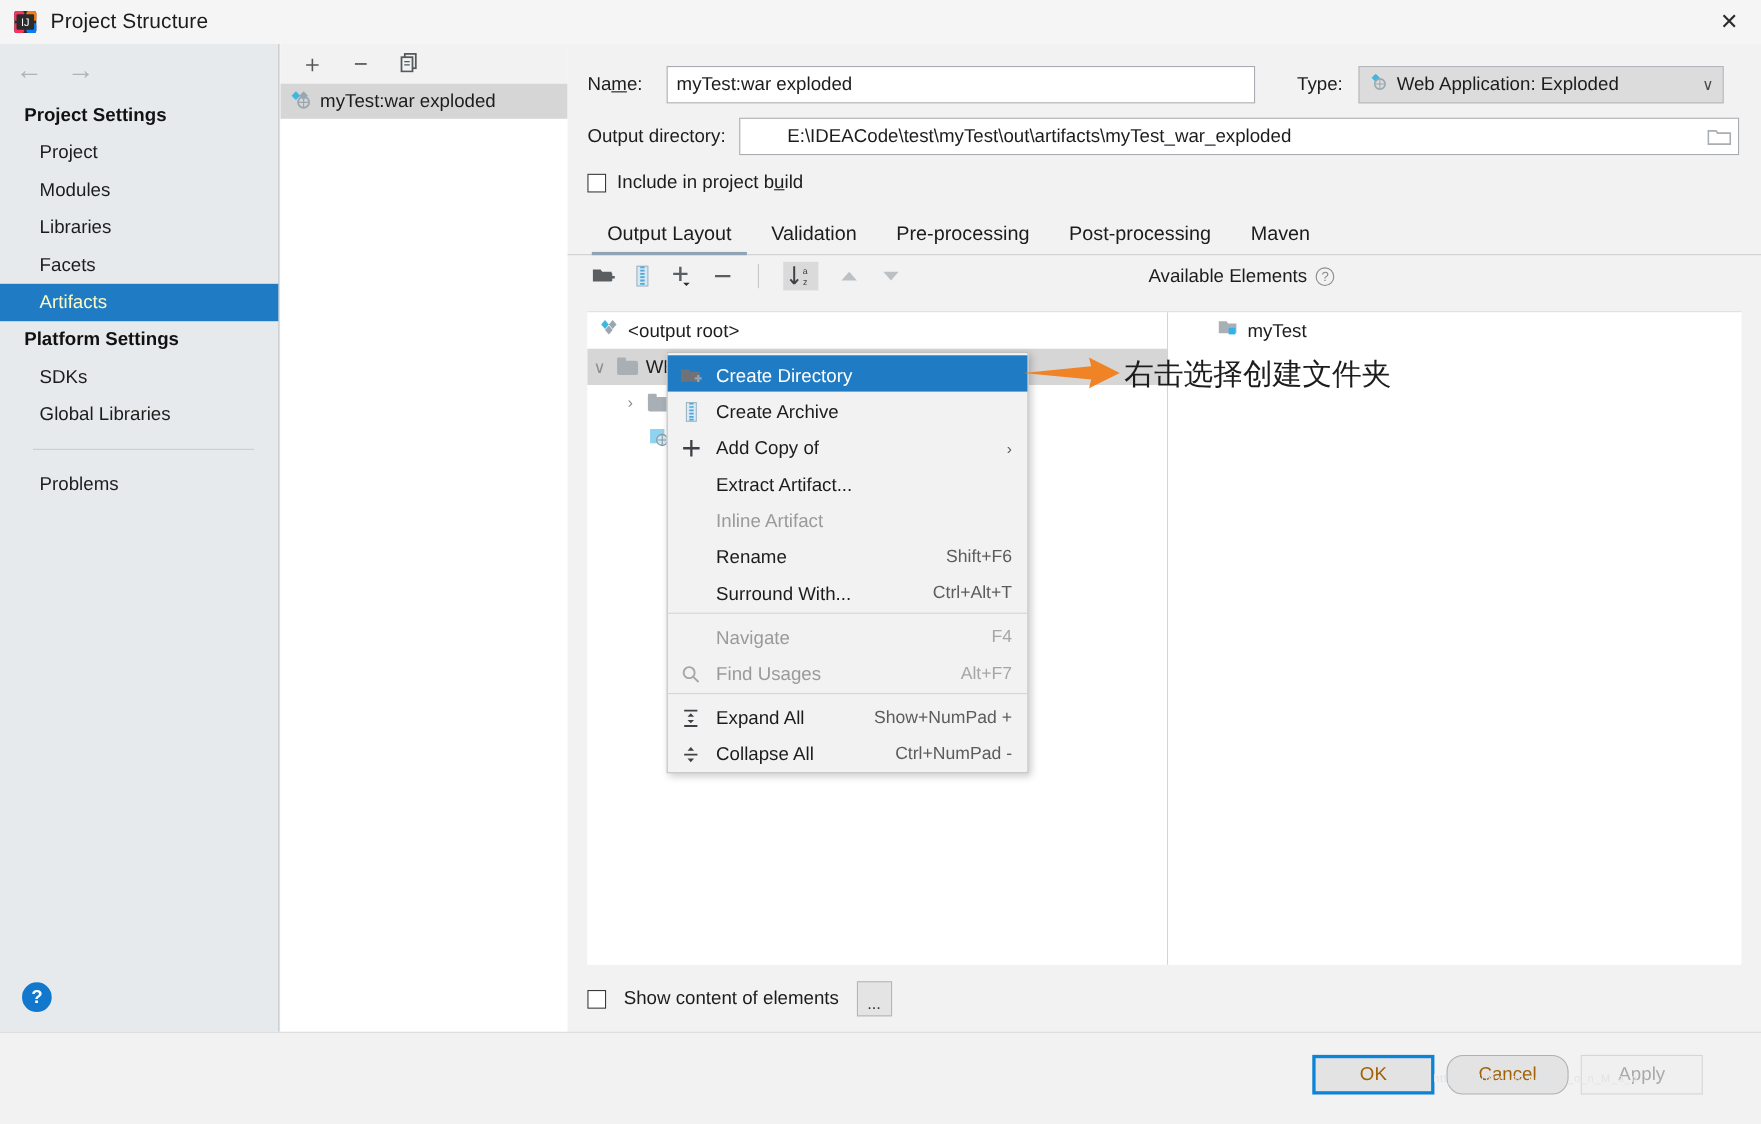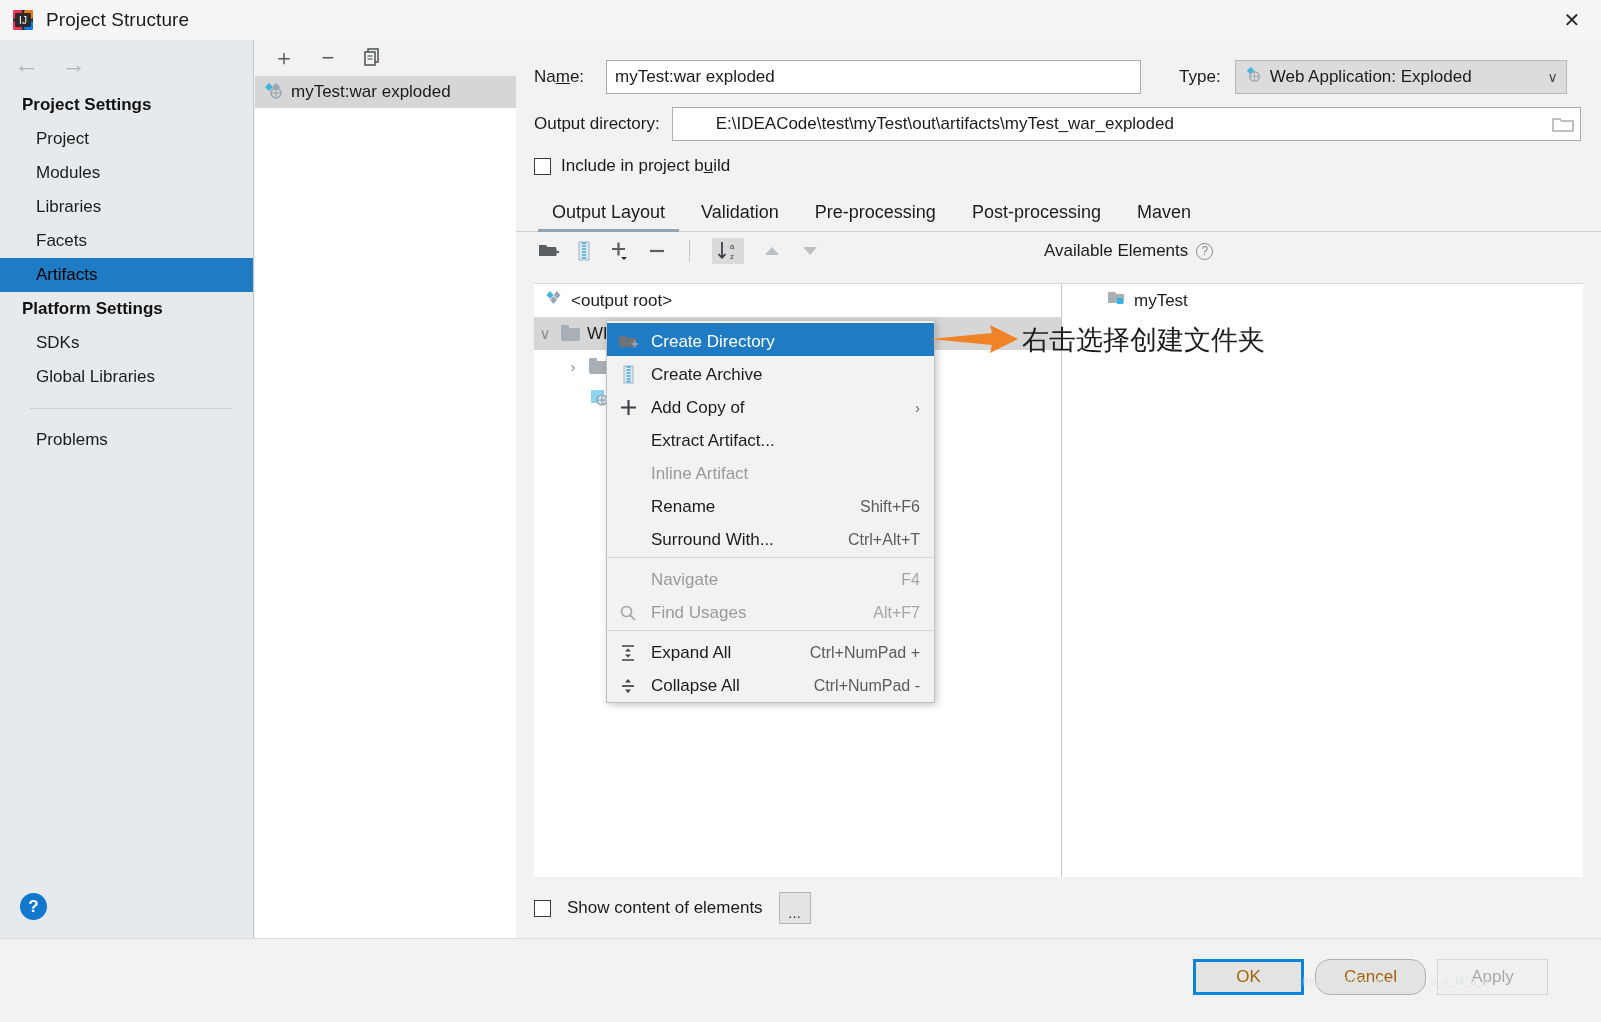--- a/index.html
+++ b/index.html
@@ -46,21 +46,21 @@
   .nav-arrow { font-size: 25px; color: #b0b4b8; line-height: 1; }
   .sec-header {
     font-size: 17px; font-weight: bold; color: #111;
     padding: 7px 0 7px 22px;
   }
   .nav-item {
     font-size: 17px; color: #1c1c1c;
     padding: 6px 0 6px 36px;
     height: 34px; display: flex; align-items: center;
   }
-  .nav-item.selected { background: #1f7cc4; color: #000000; }
+  .nav-item.selected { background: #1f7cc4; color: #fef9c3; }
   .nav-divider {
     height: 1px; background: #c9cdd1; margin: 14px 22px 14px 30px;
   }
   .help-circle {
     position: absolute; left: 20px; bottom: 18px;
     width: 27px; height: 27px; border-radius: 50%;
     background: #1178cd; color: #fff; font-size: 17px; font-weight: bold;
     display: flex; align-items: center; justify-content: center;
   }
 
@@ -532,21 +532,21 @@
 
     <div class="mi">
       <span class="mi-ico">
         <svg width="18" height="18" viewBox="0 0 18 18">
           <path d="M3 2 h12 M3 16 h12" stroke="#3d4145" stroke-width="1.7"></path>
           <polygon points="9,4.5 12,7.5 6,7.5" fill="#3d4145"></polygon>
           <polygon points="9,13.5 12,10.5 6,10.5" fill="#3d4145"></polygon>
         </svg>
       </span>
       <span class="mi-lbl">Expand All</span>
-      <span class="mi-key">Ctrl+NumPad +</span>
+      <span class="mi-key">Show+NumPad +</span>
     </div>
 
     <div class="mi">
       <span class="mi-ico">
         <svg width="18" height="18" viewBox="0 0 18 18">
           <path d="M3 9 h12" stroke="#3d4145" stroke-width="1.7"></path>
           <polygon points="9,2 12,5.5 6,5.5" fill="#3d4145"></polygon>
           <polygon points="9,16 12,12.5 6,12.5" fill="#3d4145"></polygon>
         </svg>
       </span>

